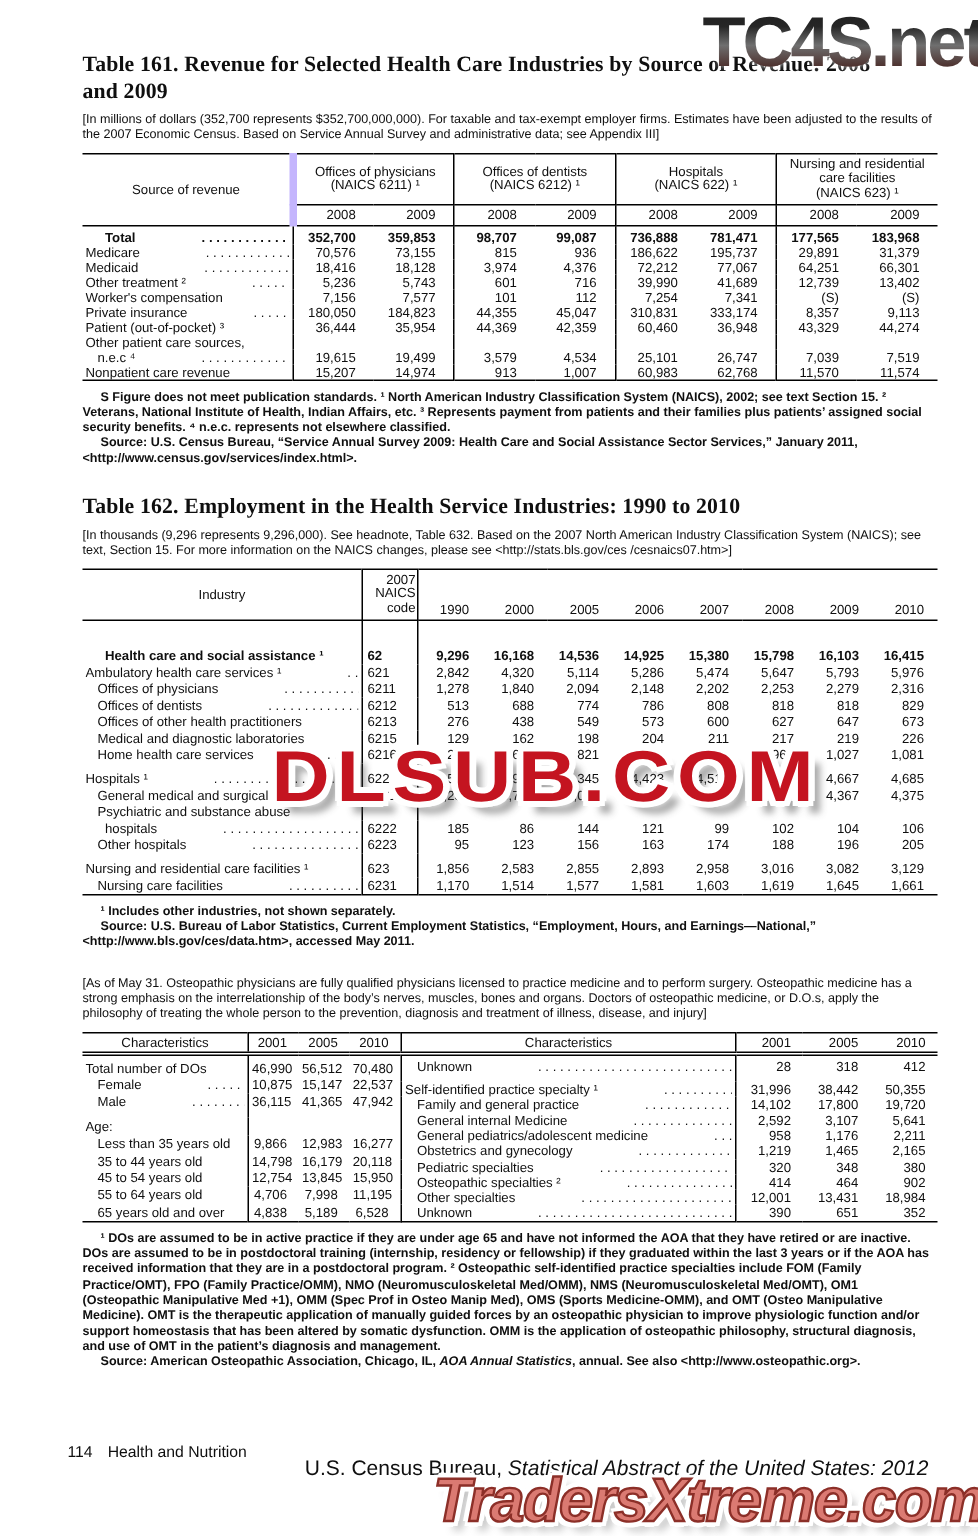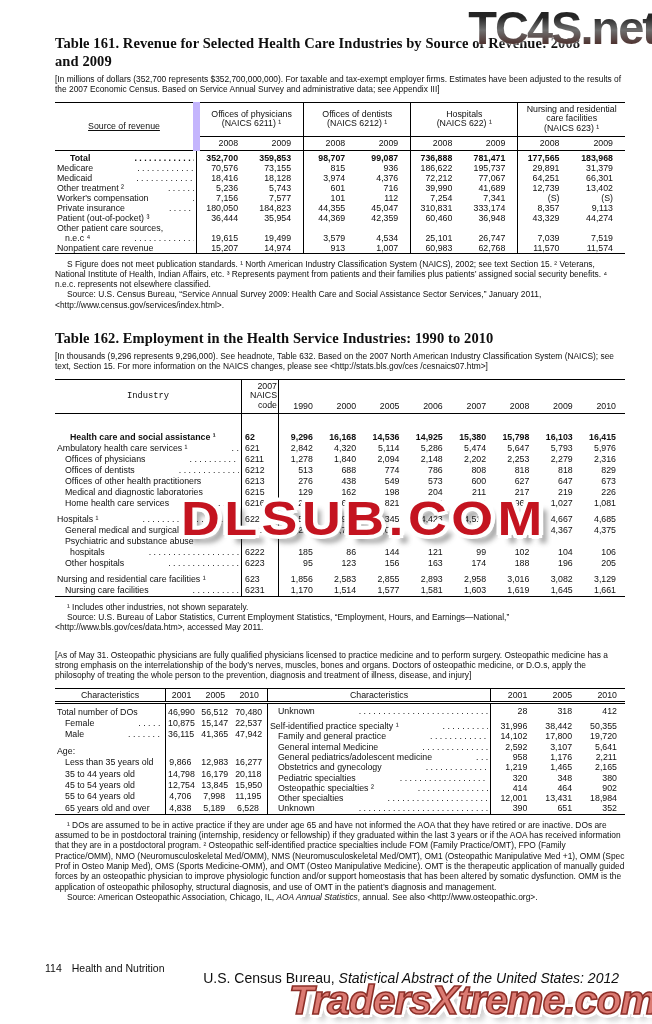--- a/index.html
+++ b/index.html
@@ -4,45 +4,45 @@
 <style>
   html,body{margin:0;padding:0;}
   .page{position:relative;width:652px;height:1024px;background:#ffffff;overflow:hidden;
         font-family:"Liberation Sans",sans-serif;color:#0f0f0f;}
   .content{position:absolute;left:55px;top:34px;width:570px;}
 
   .title{font-family:"Liberation Serif",serif;font-weight:bold;font-size:14.5px;
          line-height:18px;letter-spacing:.1px;margin:0 0 4px 0;}
   .title161{max-width:545px;}
   .headnote{font-size:8.4px;line-height:10.4px;margin:0 0 7px 0;}
-  .fn{font-size:8.4px;line-height:10.3px;margin:0;text-indent:12px;}
+  .fn{font-size:8.4px;line-height:10.3px;margin:0;text-indent:12px;font-weight:bold;}
   .fn.first{margin-top:5px;}
   .s162{margin-top:19px;}
   .s163{margin-top:17px;}
 
   table{border-collapse:collapse;table-layout:fixed;width:570px;
         border-top:1.5px solid #000;border-bottom:1.5px solid #000;
         font-size:8.8px;}
   th{font-weight:normal;padding:1px 2px;}
   td{padding:0 2px;}
 
   
   #t161 td{line-height:10px;}
-  #t161 .stub-head{width:134px;vertical-align:middle;border-bottom:1.5px solid #000;border-right:7px solid #c4b5fd;text-decoration:underline;}
+  #t161 .stub-head{width:134px;vertical-align:middle;border-bottom:1.5px solid #000;border-right:5px solid #c4b5fd;}
   #t161 .group{text-align:center;vertical-align:middle;line-height:9.6px;border-bottom:1px solid #000;padding:2px 1px;}
   #t161 .group1,#t161 .group2,#t161 .group3{border-right:1px solid #000;}
   #t161 .yrs th{border-bottom:1.5px solid #000;text-align:right;padding-right:12px;padding-bottom:2px;}
   #t161 .yrs th:nth-child(2),#t161 .yrs th:nth-child(4),#t161 .yrs th:nth-child(6){border-right:1px solid #000;}
   #t161 td:nth-child(1),#t161 td:nth-child(3),#t161 td:nth-child(5),#t161 td:nth-child(7){border-right:1px solid #000;}
   #t161 td.val{text-align:right;padding-right:12px;}
   #t161 tbody tr:first-child td{padding-top:2px;}
 
   
   #t162 td{line-height:11px;}
-  #t162 .stub-head{width:182px;vertical-align:middle;border-right:1px solid #000;border-bottom:1.5px solid #000;font-family:Liberation Mono, monospace;}
+  #t162 .stub-head{width:182px;vertical-align:middle;border-right:1px solid #000;border-bottom:1.5px solid #000;}
   #t162 .code-head{width:34px;text-align:right;vertical-align:middle;line-height:9.6px;border-right:1px solid #000;border-bottom:1.5px solid #000;padding:2px 1px;}
   #t162 .yr{text-align:right;vertical-align:bottom;padding-right:9px;padding-bottom:2px;border-bottom:1.5px solid #000;}
   #t162 td:nth-child(1),#t162 td:nth-child(2){border-right:1px solid #000;}
   #t162 td.val{text-align:right;padding-right:9px;}
   #t162 td.code{padding-left:3px;}
   #t162 tbody tr:first-child td{padding-top:18px;}
 
   
   .panels{display:flex;}
   .t163 td{line-height:10.3px;}

